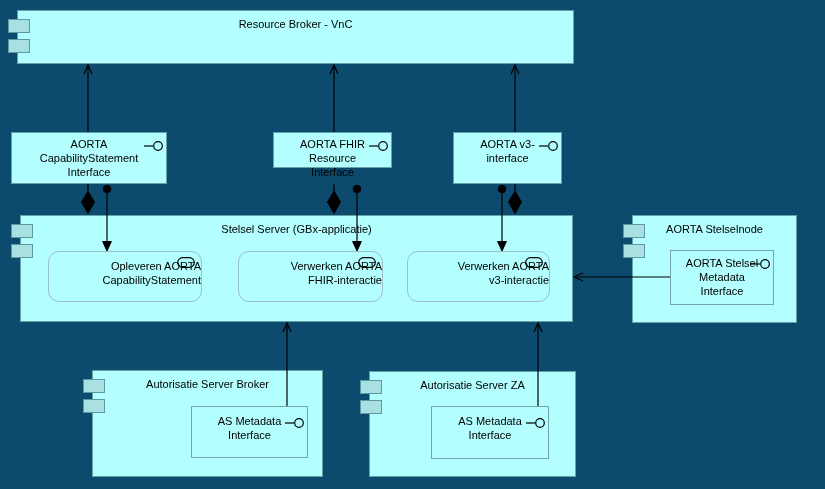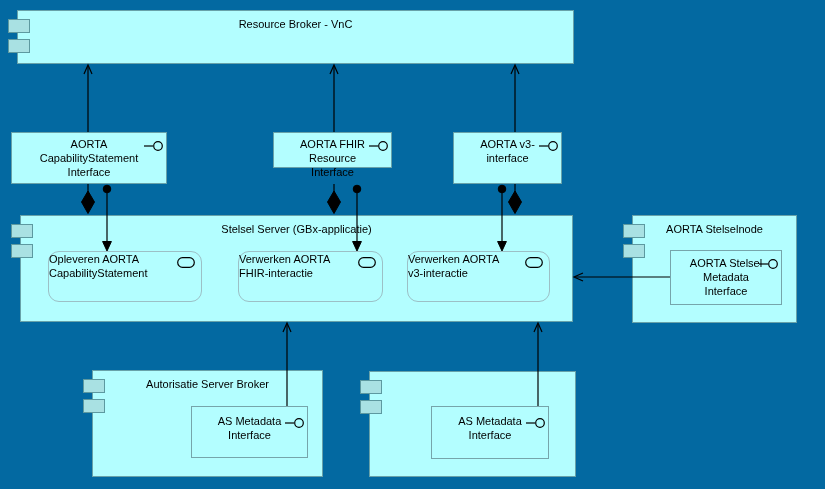--- a/index.html
+++ b/index.html
@@ -1,33 +1,33 @@
 <!DOCTYPE html>
 <html><head>
 <meta charset="utf-8">
 <style>
   html,body{margin:0;padding:0;background:#ffffff;}
   .canvas{
-    position:relative;width:825px;height:489px;background:#0369a1;
+    position:relative;width:825px;height:489px;background:#0c4a6e;
     font-family:"Liberation Sans",sans-serif;font-size:11px;color:#000;overflow:hidden;
   }
   .node{position:absolute;box-sizing:border-box;}
   .label{white-space:pre-line;line-height:14px;}
   
   .component{background:#b3feff;border:1.4px solid #68a2a9;}
   .component .title{position:absolute;left:0;right:0;top:6px;text-align:center;}
   .tab{position:absolute;left:-10px;width:20px;height:12px;background:#a9e1e3;border:1.2px solid #5d99a0;}
   .tab.t1{top:8px;}
   .tab.t2{top:28px;}
   
   .iface{background:#b3feff;border:1.2px solid #68a2a9;text-align:center;padding-top:4px;}
   .iface.inner{border:1px solid #76a5ab;}
   .lollipop{position:absolute;top:7px;right:2px;width:20px;height:12px;}
   
-  .service{background:#b3feff;border:1.2px solid #9cc0c6;border-radius:11px;text-align:left;}
+  .service{background:#b3feff;border:1.2px solid #9cc0c6;border-radius:11px;text-align:right;padding-top:7px;}
   .svcicon{position:absolute;top:5px;right:6px;width:18px;height:11px;}
   
   .rels{position:absolute;left:0;top:0;width:825px;height:489px;pointer-events:none;z-index:10;}
   .rels line,.rels polyline{stroke:#000;stroke-width:1.2;fill:none;}
   .rels polygon,.rels circle{fill:#000;stroke:#000;}
 </style>
 </head>
 <body>
 
 <div class="canvas">
@@ -52,20 +52,21 @@
 
   <div class="node component" style="left:92px;top:370px;width:231px;height:107px;">
     <span class="tab t1"></span>
     <span class="tab t2"></span>
     <div class="title label">Autorisatie Server Broker</div>
   </div>
 
   <div class="node component" style="left:369px;top:371px;width:207px;height:106px;">
     <span class="tab t1"></span>
     <span class="tab t2"></span>
+    <div class="title label">Autorisatie Server ZA</div>
   </div>
 
   <div class="node iface" style="left:11px;top:132px;width:156px;height:52px;">
     <svg class="lollipop" viewBox="0 0 20 12">
       <line x1="0" y1="6" x2="9" y2="6" stroke="#000" stroke-width="1.2"></line>
       <circle cx="14" cy="6" r="4.3" fill="none" stroke="#000" stroke-width="1.2"></circle>
     </svg>
     <div class="label">AORTA
 CapabilityStatement
 Interface</div>
@@ -107,21 +108,21 @@
   </div>
 
   <div class="node service" style="left:407px;top:251px;width:143px;height:51px;">
     <svg class="svcicon" viewBox="0 0 18 11">
       <rect x="0.7" y="0.7" width="16.6" height="9.6" rx="4.8" fill="none" stroke="#000" stroke-width="1.2"></rect>
     </svg>
     <div class="label">Verwerken AORTA
 v3-interactie</div>
   </div>
 
-  <div class="node iface inner" style="left:670px;top:250px;width:112px;height:55px;padding-top:5px;">
+  <div class="node iface inner" style="left:670px;top:250px;width:104px;height:55px;padding-top:5px;">
     <svg class="lollipop" viewBox="0 0 20 12">
       <line x1="0" y1="6" x2="9" y2="6" stroke="#000" stroke-width="1.2"></line>
       <circle cx="14" cy="6" r="4.3" fill="none" stroke="#000" stroke-width="1.2"></circle>
     </svg>
     <div class="label">AORTA Stelsel
 Metadata
 Interface</div>
   </div>
 
   <div class="node iface inner" style="left:191px;top:406px;width:117px;height:52px;padding-top:7px;">

